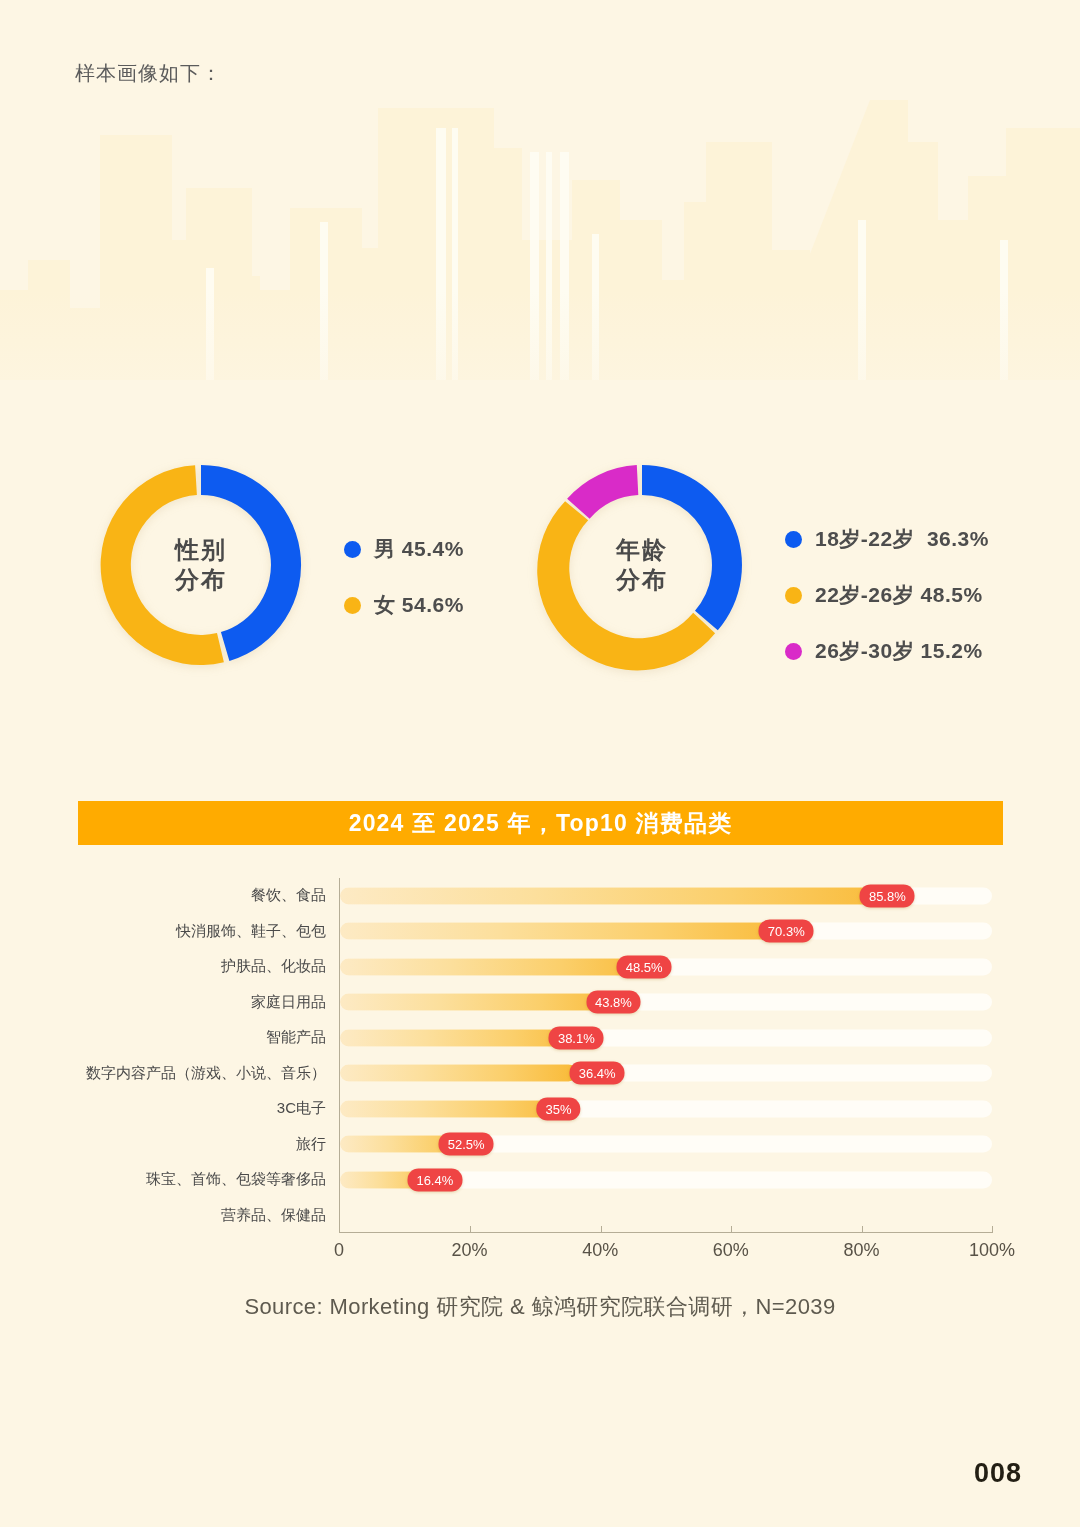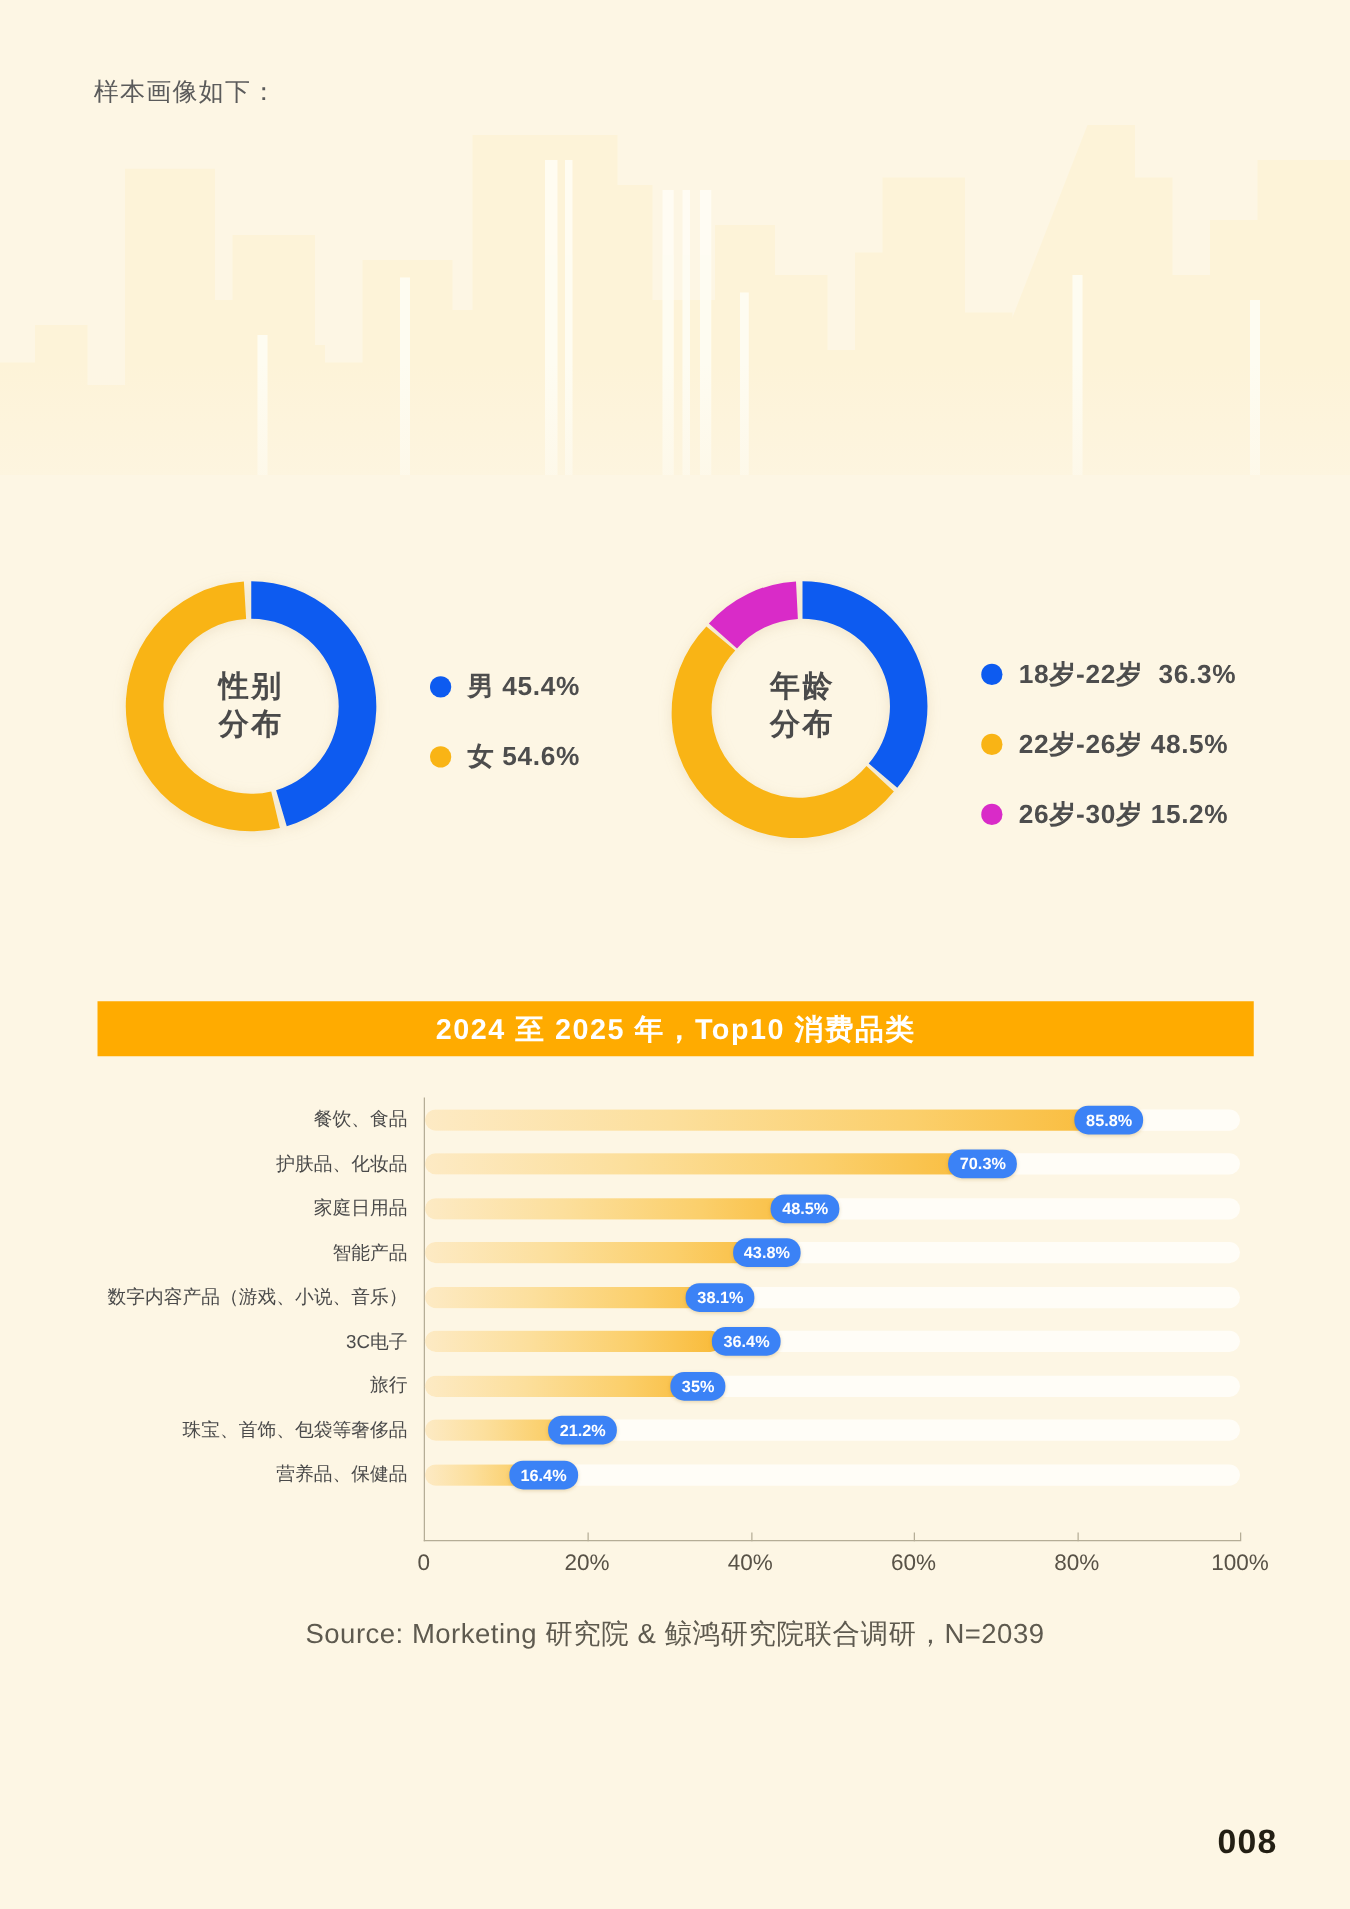--- a/index.html
+++ b/index.html
@@ -138,23 +138,23 @@
     left: 0; top: 50%;
     transform: translateY(-50%);
     height: 17px;
     border-radius: 9px;
     background: linear-gradient(to right, #fdeac4 0%, #fcdf9c 35%, #fbcf6b 70%, #f9ba37 100%);
   }
   .bar-badge {
     position: absolute;
     top: 50%;
     transform: translate(-72%, -50%);
-    background: #3b82f6;
+    background: #ef4444;
     color: #ffffff;
-    font-size: 13px; font-weight: bold;
+    font-size: 13px; font-weight: normal;
     padding: 4px 9px;
     border-radius: 11px;
     white-space: nowrap;
     box-shadow: 0 1px 3px rgba(160,110,10,0.25);
   }
 
   .tick-line {
     position: absolute;
     bottom: -1px;
     width: 1px; height: 7px;
@@ -301,20 +301,21 @@
   </div>
 </div>
 
 <div class="banner">
   <span class="banner-title">2024 至 2025 年，Top10 消费品类</span>
 </div>
 
 <div class="chart">
   <div class="cat-labels" id="cat-labels">
       <div class="cat-label">餐饮、食品</div>
+      <div class="cat-label">快消服饰、鞋子、包包</div>
       <div class="cat-label">护肤品、化妆品</div>
       <div class="cat-label">家庭日用品</div>
       <div class="cat-label">智能产品</div>
       <div class="cat-label">数字内容产品（游戏、小说、音乐）</div>
       <div class="cat-label">3C电子</div>
       <div class="cat-label">旅行</div>
       <div class="cat-label">珠宝、首饰、包袋等奢侈品</div>
       <div class="cat-label">营养品、保健品</div>
     </div>
   <div class="plot" id="plot">
@@ -349,21 +350,21 @@
         <div class="bar-badge" style="left: 36.4%; margin-left: 32px;">36.4%</div>
       </div>
       <div class="bar-row">
         <div class="bar-track"></div>
         <div class="bar-fill" style="width: 35%;"></div>
         <div class="bar-badge" style="left: 35%;">35%</div>
       </div>
       <div class="bar-row">
         <div class="bar-track"></div>
         <div class="bar-fill" style="width: 21.2%;"></div>
-        <div class="bar-badge" style="left: 21.2%;">21.2%</div>
+        <div class="bar-badge" style="left: 21.2%;">52.5%</div>
       </div>
       <div class="bar-row">
         <div class="bar-track"></div>
         <div class="bar-fill" style="width: 16.4%;"></div>
         <div class="bar-badge" style="left: 16.4%;">16.4%</div>
       </div>
       <div class="tick-line" style="left: 20%;"></div>
       <div class="tick-line" style="left: 40%;"></div>
       <div class="tick-line" style="left: 60%;"></div>
       <div class="tick-line" style="left: 80%;"></div>

